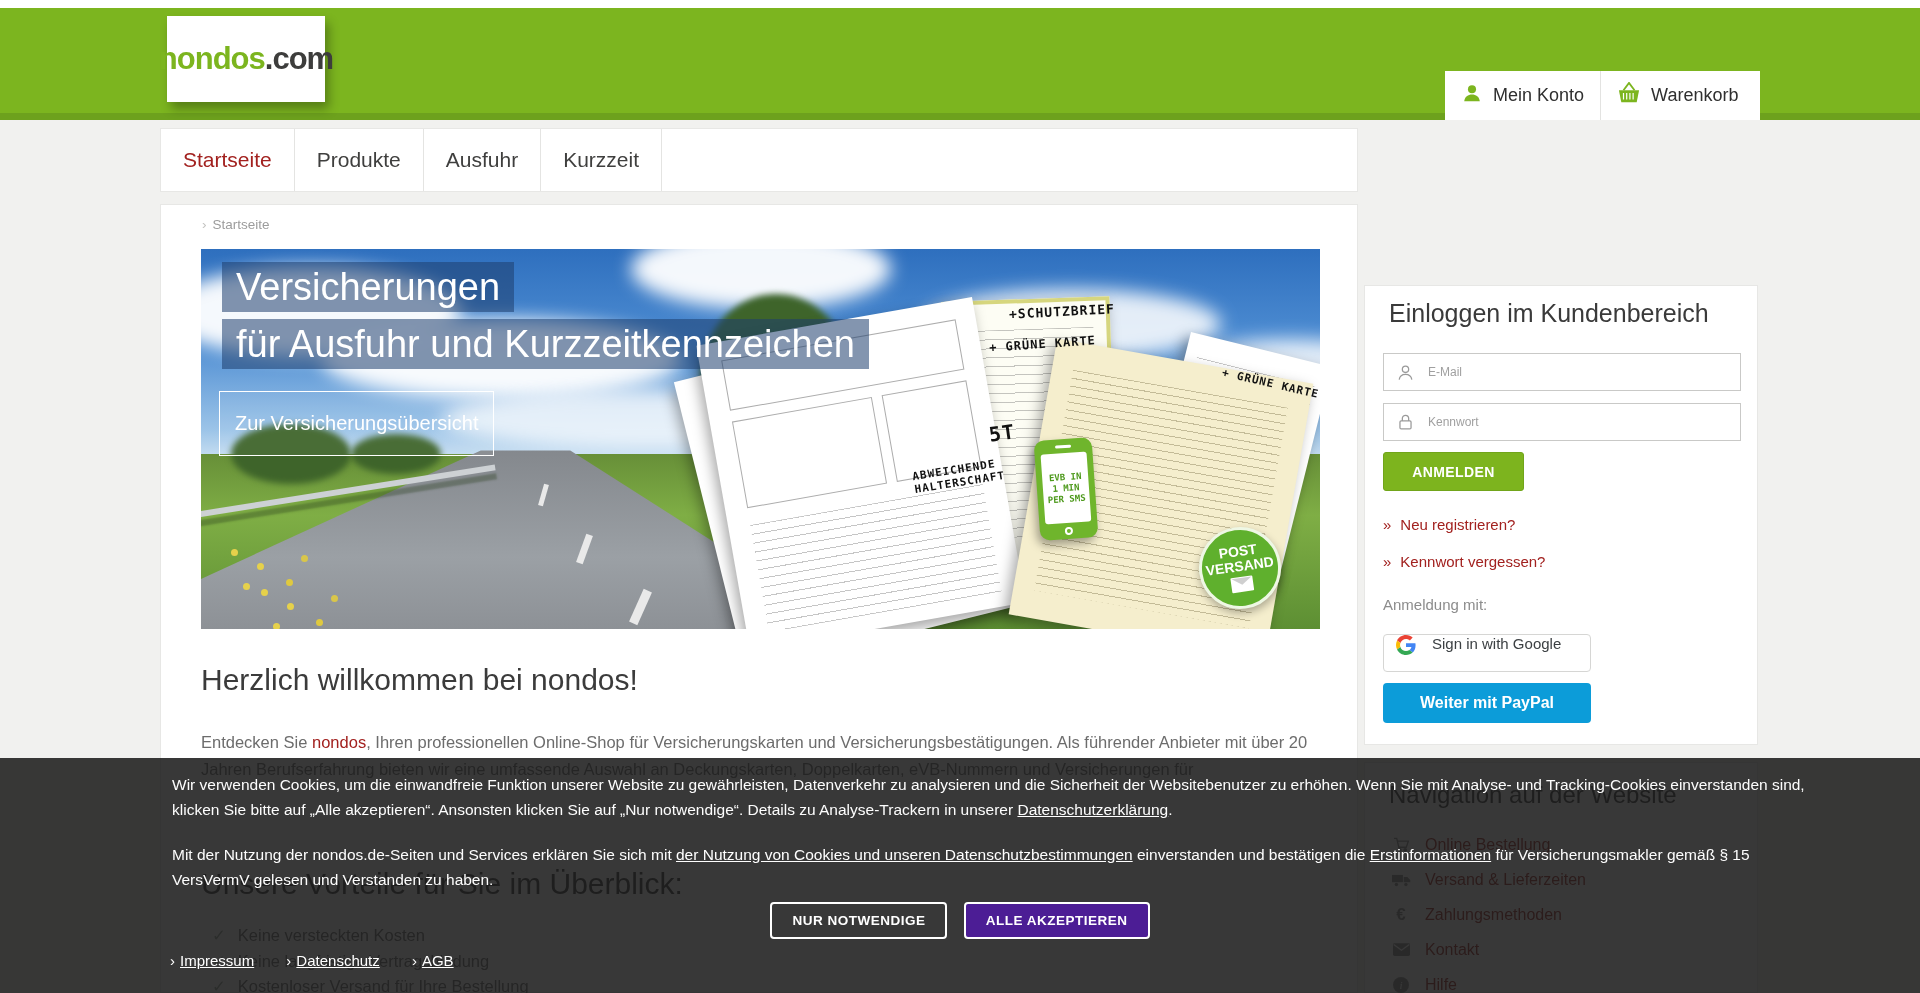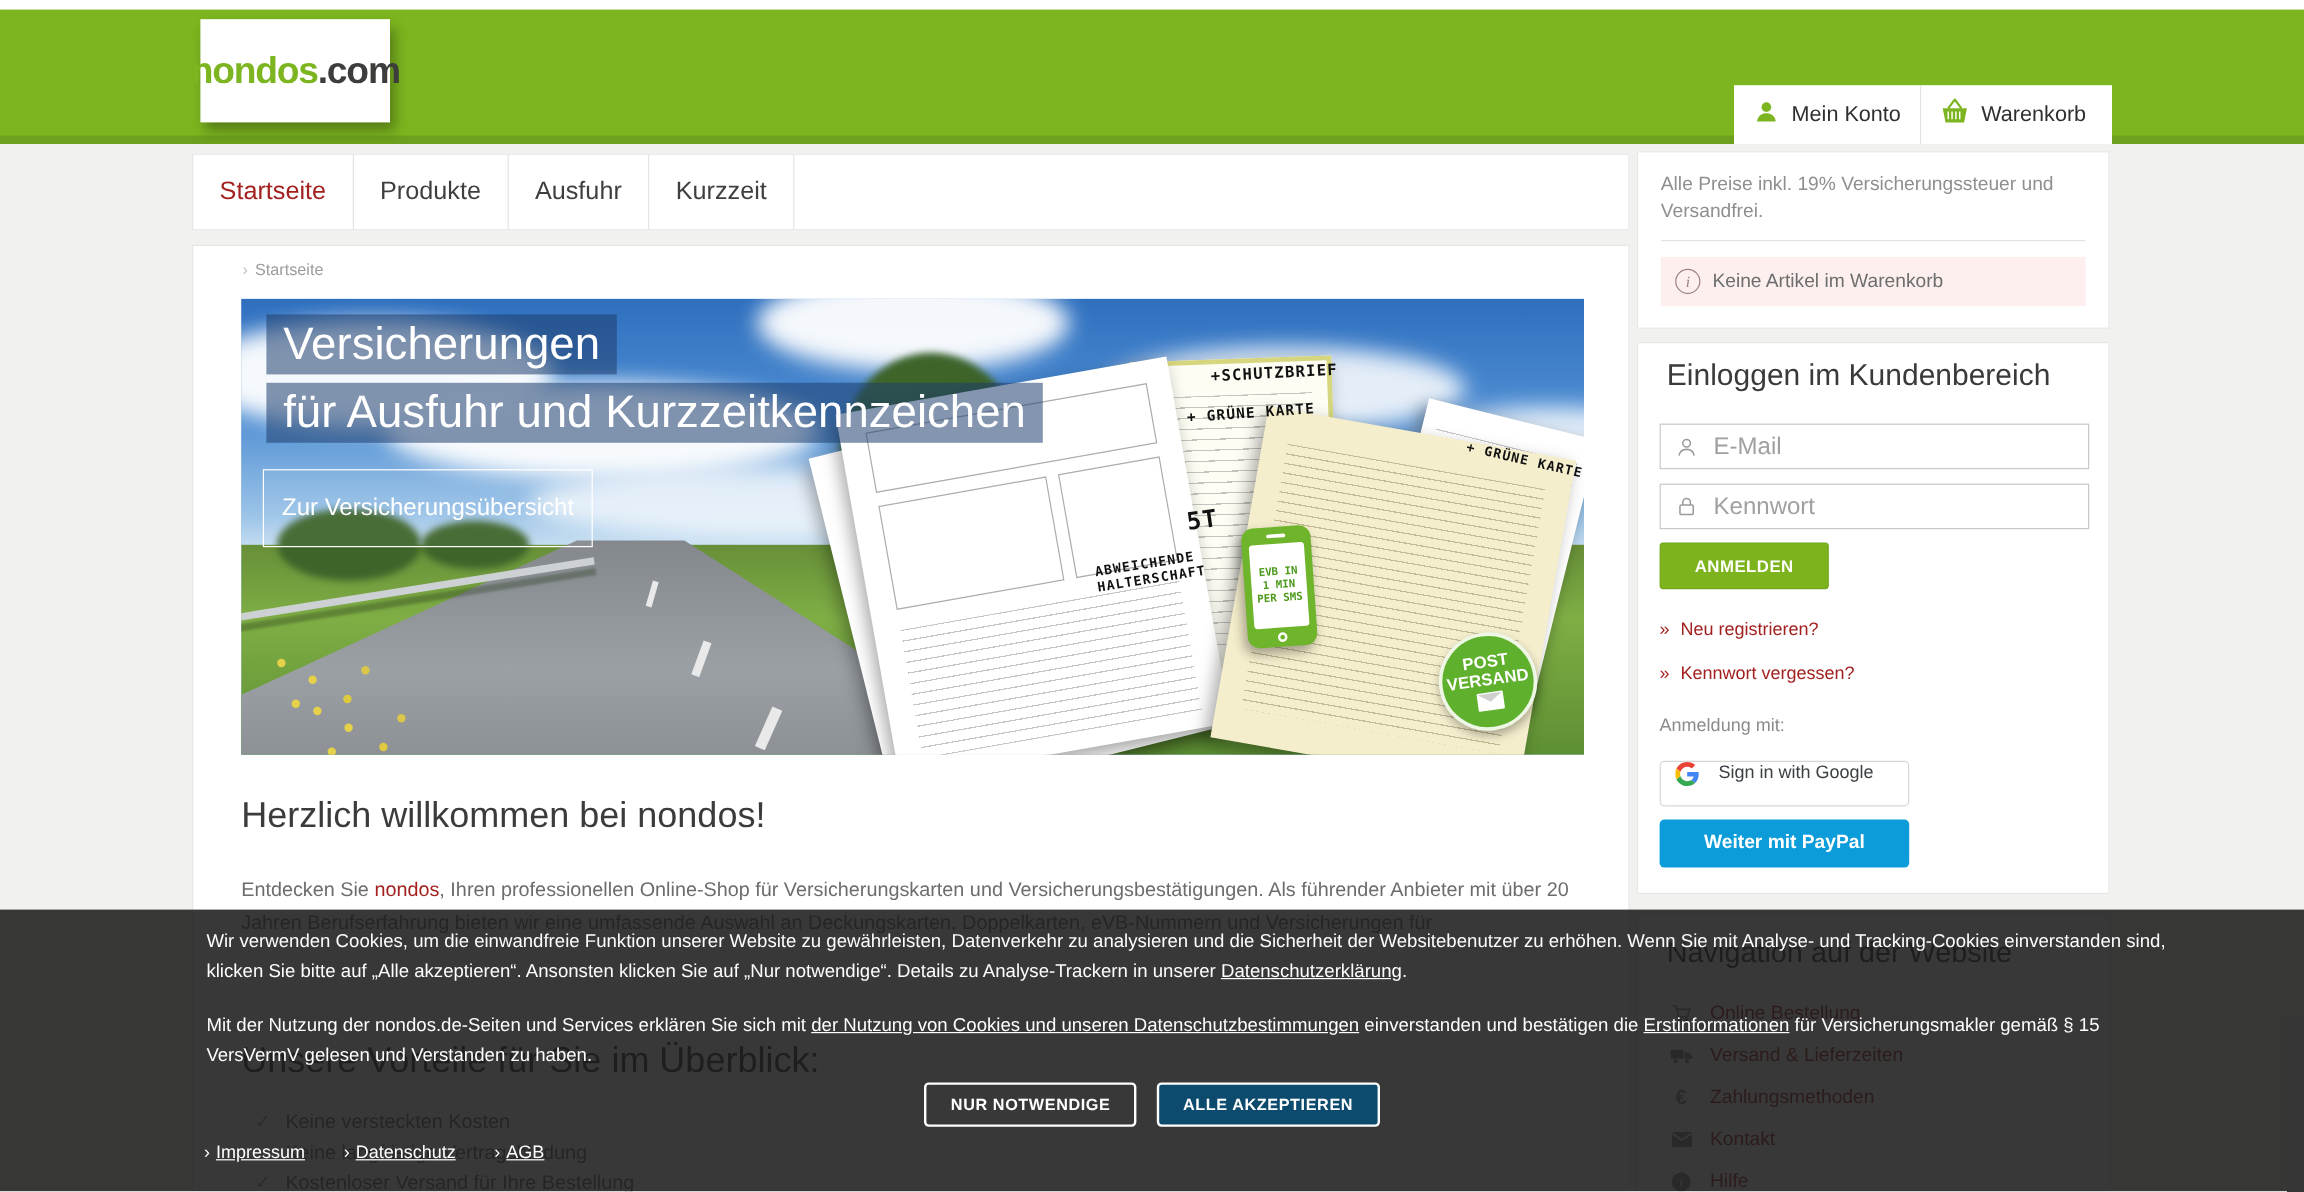--- a/index.html
+++ b/index.html
@@ -100,21 +100,21 @@
   .info-circle{flex:0 0 auto;width:19px;height:19px;border:1px solid #9c8080;border-radius:50%;color:#9c8080;
                font-family:"Liberation Serif",serif;font-style:italic;font-size:13px;display:flex;
                align-items:center;justify-content:center;}
   .card-login{top:285px;height:460px;}
   .login-title{position:absolute;left:24px;top:13px;font-size:25px;color:#3a3a3a;}
   .login-input{position:absolute;left:18px;width:358px;height:38px;border:1px solid #c9c9c7;box-sizing:border-box;
                display:flex;align-items:center;background:#ffffff;}
   .login-input.email{top:67px;}
   .login-input.pass{top:117px;}
   .input-icon{width:42px;display:flex;align-items:center;justify-content:center;color:#9a9a9a;}
-  .login-input input{border:0;outline:0;flex:1;font-size:20px;color:#444;font-family:"Liberation Sans",sans-serif;}
+  .login-input input{border:0;outline:0;flex:1;font-size:12px;color:#444;font-family:"Liberation Sans",sans-serif;}
   .login-input input::placeholder{color:#a0a0a0;}
   .btn-anmelden{position:absolute;left:18px;top:166px;width:141px;height:39px;background:#7db41e;
                 border:1px solid #71a51a;border-radius:3px;color:#ffffff;font-weight:bold;font-size:14px;
                 letter-spacing:.4px;cursor:pointer;font-family:"Liberation Sans",sans-serif;}
   .side-link{position:absolute;left:18px;font-size:15px;color:#a2211f;cursor:pointer;}
   .side-link .arr{margin-right:9px;}
   .lnk-register{top:230px;}
   .lnk-forgot{top:267px;}
   .login-with{position:absolute;left:18px;top:310px;font-size:15px;color:#8c8c8c;}
   .btn-google{position:absolute;left:18px;top:348px;width:208px;height:38px;background:#ffffff;
@@ -137,21 +137,21 @@
   .cookie-overlay{position:absolute;left:0;top:758px;width:1920px;height:235px;
                   background:rgba(26,26,26,0.87);z-index:20;color:#ffffff;}
   .cookie-p{position:absolute;left:172px;width:1650px;font-size:15.5px;line-height:25px;color:#fdfdfd;}
   .cookie-p1{top:14px;}
   .cookie-p2{top:84px;}
   .cookie-link{color:#ffffff;text-decoration:underline;cursor:pointer;}
   .cookie-buttons{position:absolute;left:0;top:144px;width:100%;text-align:center;}
   .cookie-btn{font-family:"Liberation Sans",sans-serif;font-size:13.5px;font-weight:bold;letter-spacing:.5px;
               color:#ffffff;border:2px solid #ffffff;border-radius:4px;padding:9px 20px;margin:0 6px;cursor:pointer;}
   .cookie-btn.necessary{background:transparent;}
-  .cookie-btn.accept{background:#0c4a6e;}
+  .cookie-btn.accept{background:#4c1d95;}
   .footer-links{position:absolute;left:170px;top:194px;font-size:15px;color:#ffffff;}
   .footer-links .flink{color:#ffffff;text-decoration:underline;margin-right:28px;cursor:pointer;}
   .footer-links .fchev{text-decoration:none;margin-right:5px;}
 </style>
 </head>
 <body>
 
 <div class="page">
 
   <div class="top-strip"></div>
@@ -280,28 +280,20 @@
     </div>
 
     <div class="adv-title">Unsere Vorteile für Sie im Überblick:</div>
     <div class="adv-list">
       <div class="adv-item"><span class="check">✓</span><span>Keine versteckten Kosten</span></div>
       <div class="adv-item"><span class="check">✓</span><span>Keine langfristige Vertragsbindung</span></div>
       <div class="adv-item"><span class="check">✓</span><span>Kostenloser Versand für Ihre Bestellung</span></div>
     </div>
   </div>
 
-  <div class="side-card card-tax">
-    <div class="tax-note">Alle Preise inkl. 19% Versicherungssteuer und Versandfrei.</div>
-    <div class="tax-divider"></div>
-    <div class="cart-info">
-      <span class="info-circle">i</span>
-      <span>Keine Artikel im Warenkorb</span>
-    </div>
-  </div>
 
   <div class="side-card card-login">
     <div class="login-title">Einloggen im Kundenbereich</div>
     <div class="login-input email">
       <span class="input-icon">
         <svg width="19" height="19" viewBox="0 0 24 24" fill="none" stroke="#9a9a9a" stroke-width="1.6">
             <circle cx="12" cy="8" r="4"></circle>
             <path d="M4 21c.8-4.5 4-6.5 8-6.5s7.2 2 8 6.5"></path>
           </svg>
       </span>

